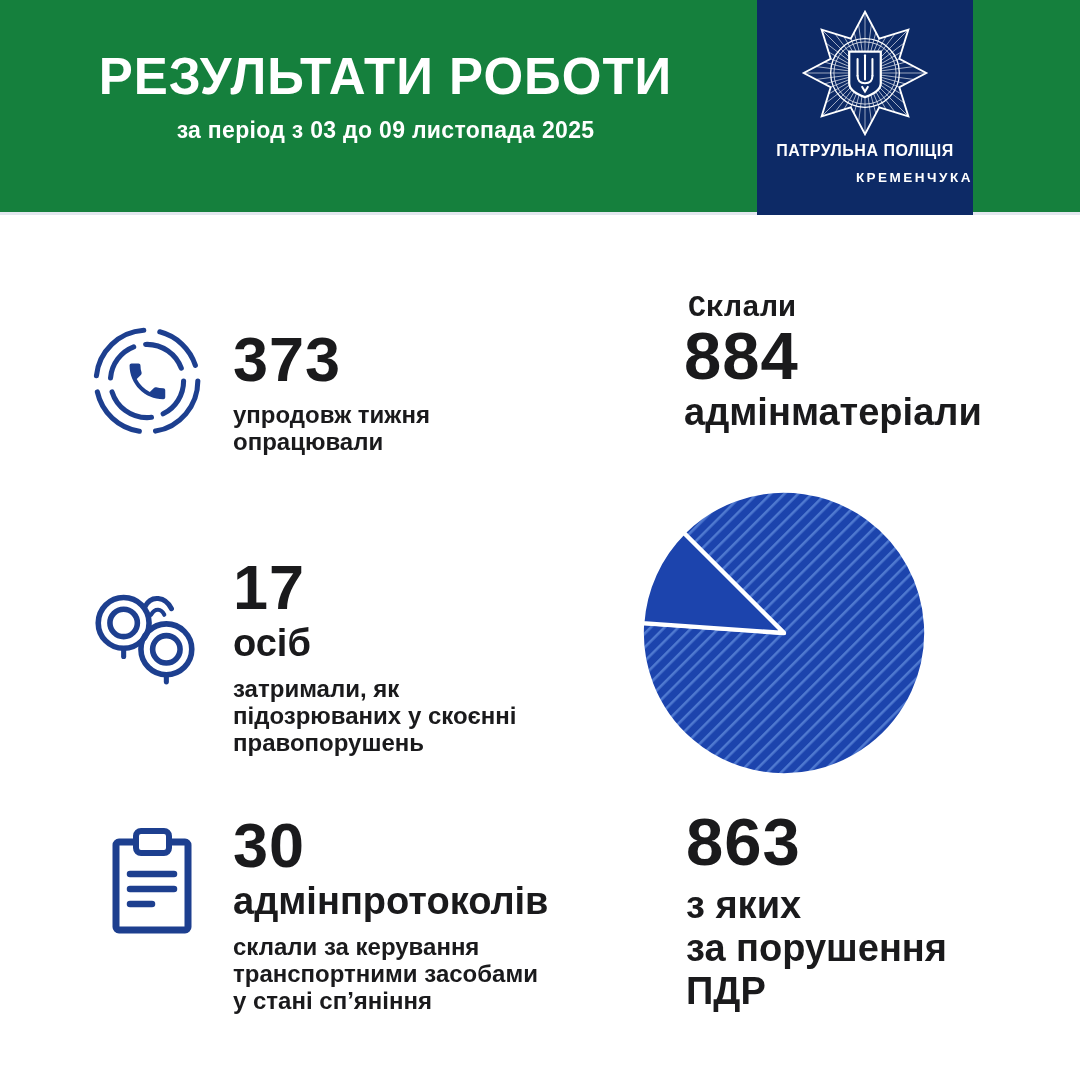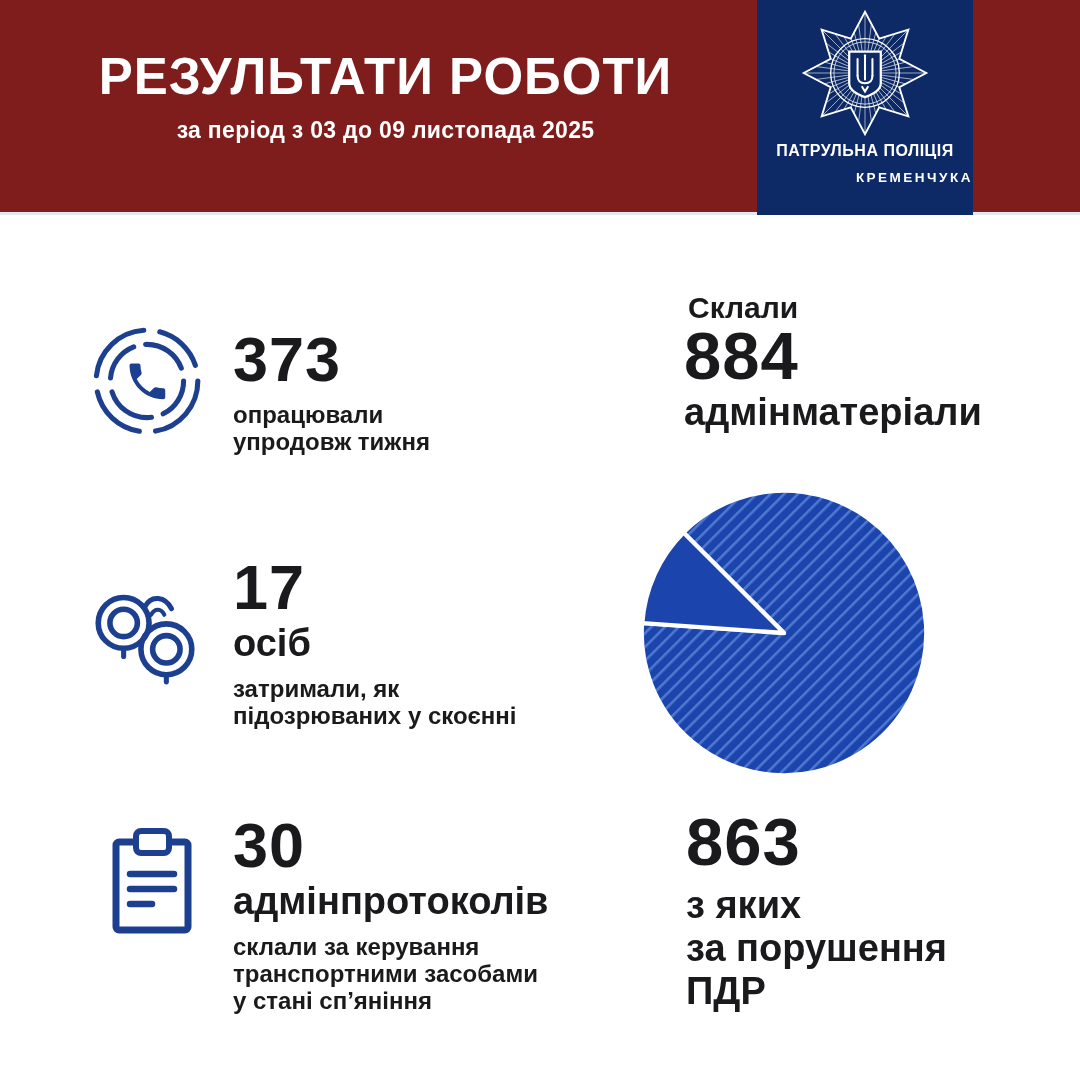--- a/index.html
+++ b/index.html
@@ -1,37 +1,37 @@
 <!DOCTYPE html>
 <html><head>
 <meta charset="utf-8">
 <style>
   html,body{margin:0;padding:0;background:#ffffff;}
   .canvas{
     position:relative;width:1080px;height:1080px;overflow:hidden;
     background:#ffffff;font-family:"Liberation Sans",sans-serif;color:#1a1a1c;
   }
   
-  .header{position:absolute;left:0;top:0;width:1080px;height:215px;background:#7f1d1d;border-bottom:3px solid #e3e7ef;box-sizing:border-box;}
+  .header{position:absolute;left:0;top:0;width:1080px;height:215px;background:#15803d;border-bottom:3px solid #e3e7ef;box-sizing:border-box;}
   .header-text{position:absolute;left:28px;top:50px;width:715px;text-align:center;color:#ffffff;}
   .header-title{font-size:51px;font-weight:700;letter-spacing:1px;line-height:1.05;}
   .header-subtitle{font-size:23px;font-weight:700;margin-top:13px;letter-spacing:.3px;}
   .badge{position:absolute;left:757px;top:0;width:216px;height:215px;background:#0d2a66;}
   .badge-star{display:block;margin:8px auto 0 auto;width:130px;height:130px;}
   .org1{text-align:center;color:#ffffff;font-size:16px;font-weight:700;letter-spacing:.5px;margin-top:4px;}
   .org2{text-align:right;color:#ffffff;font-size:13.5px;font-weight:700;letter-spacing:2.5px;margin-top:10px;}
   
   .icon{position:absolute;}
   .stat-text{position:absolute;width:460px;}
   .stat-value{font-size:63px;font-weight:700;line-height:63px;letter-spacing:1px;}
   .stat-label{font-size:38px;font-weight:700;line-height:44px;margin-top:2px;}
   .stat-desc{font-size:24px;font-weight:700;line-height:27px;margin-top:10px;}
   
   .abs{position:absolute;}
-  .sklali{left:688px;top:291px;font-size:30px;font-weight:700;}
+  .sklali{left:688px;top:291px;font-size:30px;font-weight:700;font-family:Liberation Mono, monospace;}
   .bignum{font-size:67px;font-weight:700;line-height:67px;letter-spacing:1px;}
   .num884{left:684px;top:322px;}
   .admat{left:684px;top:391px;font-size:38px;font-weight:700;}
   .pie{left:638px;top:487px;width:292px;height:292px;}
   .num863{left:686px;top:808px;}
   .pdr-lines{left:686px;top:884px;font-size:38px;font-weight:700;line-height:43px;}
 </style>
 </head>
 <body>
 
@@ -124,22 +124,22 @@
       <circle cx="60" cy="60" r="50" stroke-dasharray="70 16 60 16 70 16 50 16"></circle>
       <circle cx="60" cy="60" r="36" stroke-dasharray="40 12 50 14 40 12 45 13"></circle>
     </g>
     <g transform="translate(37,37) scale(1.95)">
       <path fill="#1d3f8f" d="M6.62 10.79c1.44 2.83 3.76 5.14 6.59 6.59l2.2-2.2c.27-.27.67-.36 1.02-.24 1.12.37 2.33.57 3.57.57.55 0 1 .45 1 1V20c0 .55-.45 1-1 1-9.39 0-17-7.61-17-17 0-.55.45-1 1-1h3.5c.55 0 1 .45 1 1 0 1.25.2 2.45.57 3.57.11.35.03.74-.25 1.02l-2.2 2.2z"></path>
     </g>
   </svg>
   <div class="stat-text" style="left:233px;top:328px;">
     <div class="stat-value">373</div>
     <div class="stat-desc">
+      <div>упродовж тижня</div>
       <div>опрацювали</div>
-      <div>упродовж тижня</div>
     </div>
   </div>
 
   <svg class="icon" style="left:84px;top:568px;width:122px;height:122px;" viewBox="0 0 120 120">
     <g fill="none" stroke="#1d3f8f" stroke-linecap="round">
       <circle cx="39" cy="54" r="25" stroke-width="5.5"></circle>
       <circle cx="39" cy="54" r="13.5" stroke-width="5.5"></circle>
       <circle cx="81" cy="80" r="25" stroke-width="5.5"></circle>
       <circle cx="81" cy="80" r="13.5" stroke-width="5.5"></circle>
       <path d="M60,38 C66,26 80,28 86,40" stroke-width="5"></path>
@@ -147,20 +147,21 @@
       <path d="M39,79.5 V87" stroke-width="5"></path>
       <path d="M81,105.5 V112" stroke-width="5"></path>
     </g>
   </svg>
   <div class="stat-text" style="left:233px;top:556px;">
     <div class="stat-value">17</div>
     <div class="stat-label">осіб</div>
     <div class="stat-desc">
       <div>затримали, як</div>
       <div>підозрюваних у скоєнні</div>
+      <div>правопорушень</div>
     </div>
   </div>
 
   <svg class="icon" style="left:94px;top:818px;width:120px;height:122px;" viewBox="0 0 120 120">
     <g fill="none" stroke="#1d3f8f" stroke-linecap="round">
       <rect x="22" y="23" width="72" height="88" rx="3" stroke-width="7"></rect>
       <rect x="42" y="12" width="33" height="22" rx="5" stroke-width="6" fill="#ffffff"></rect>
       <path d="M36,55 H80" stroke-width="6.5"></path>
       <path d="M36,70 H80" stroke-width="6.5"></path>
       <path d="M36,85 H58" stroke-width="6.5"></path>

